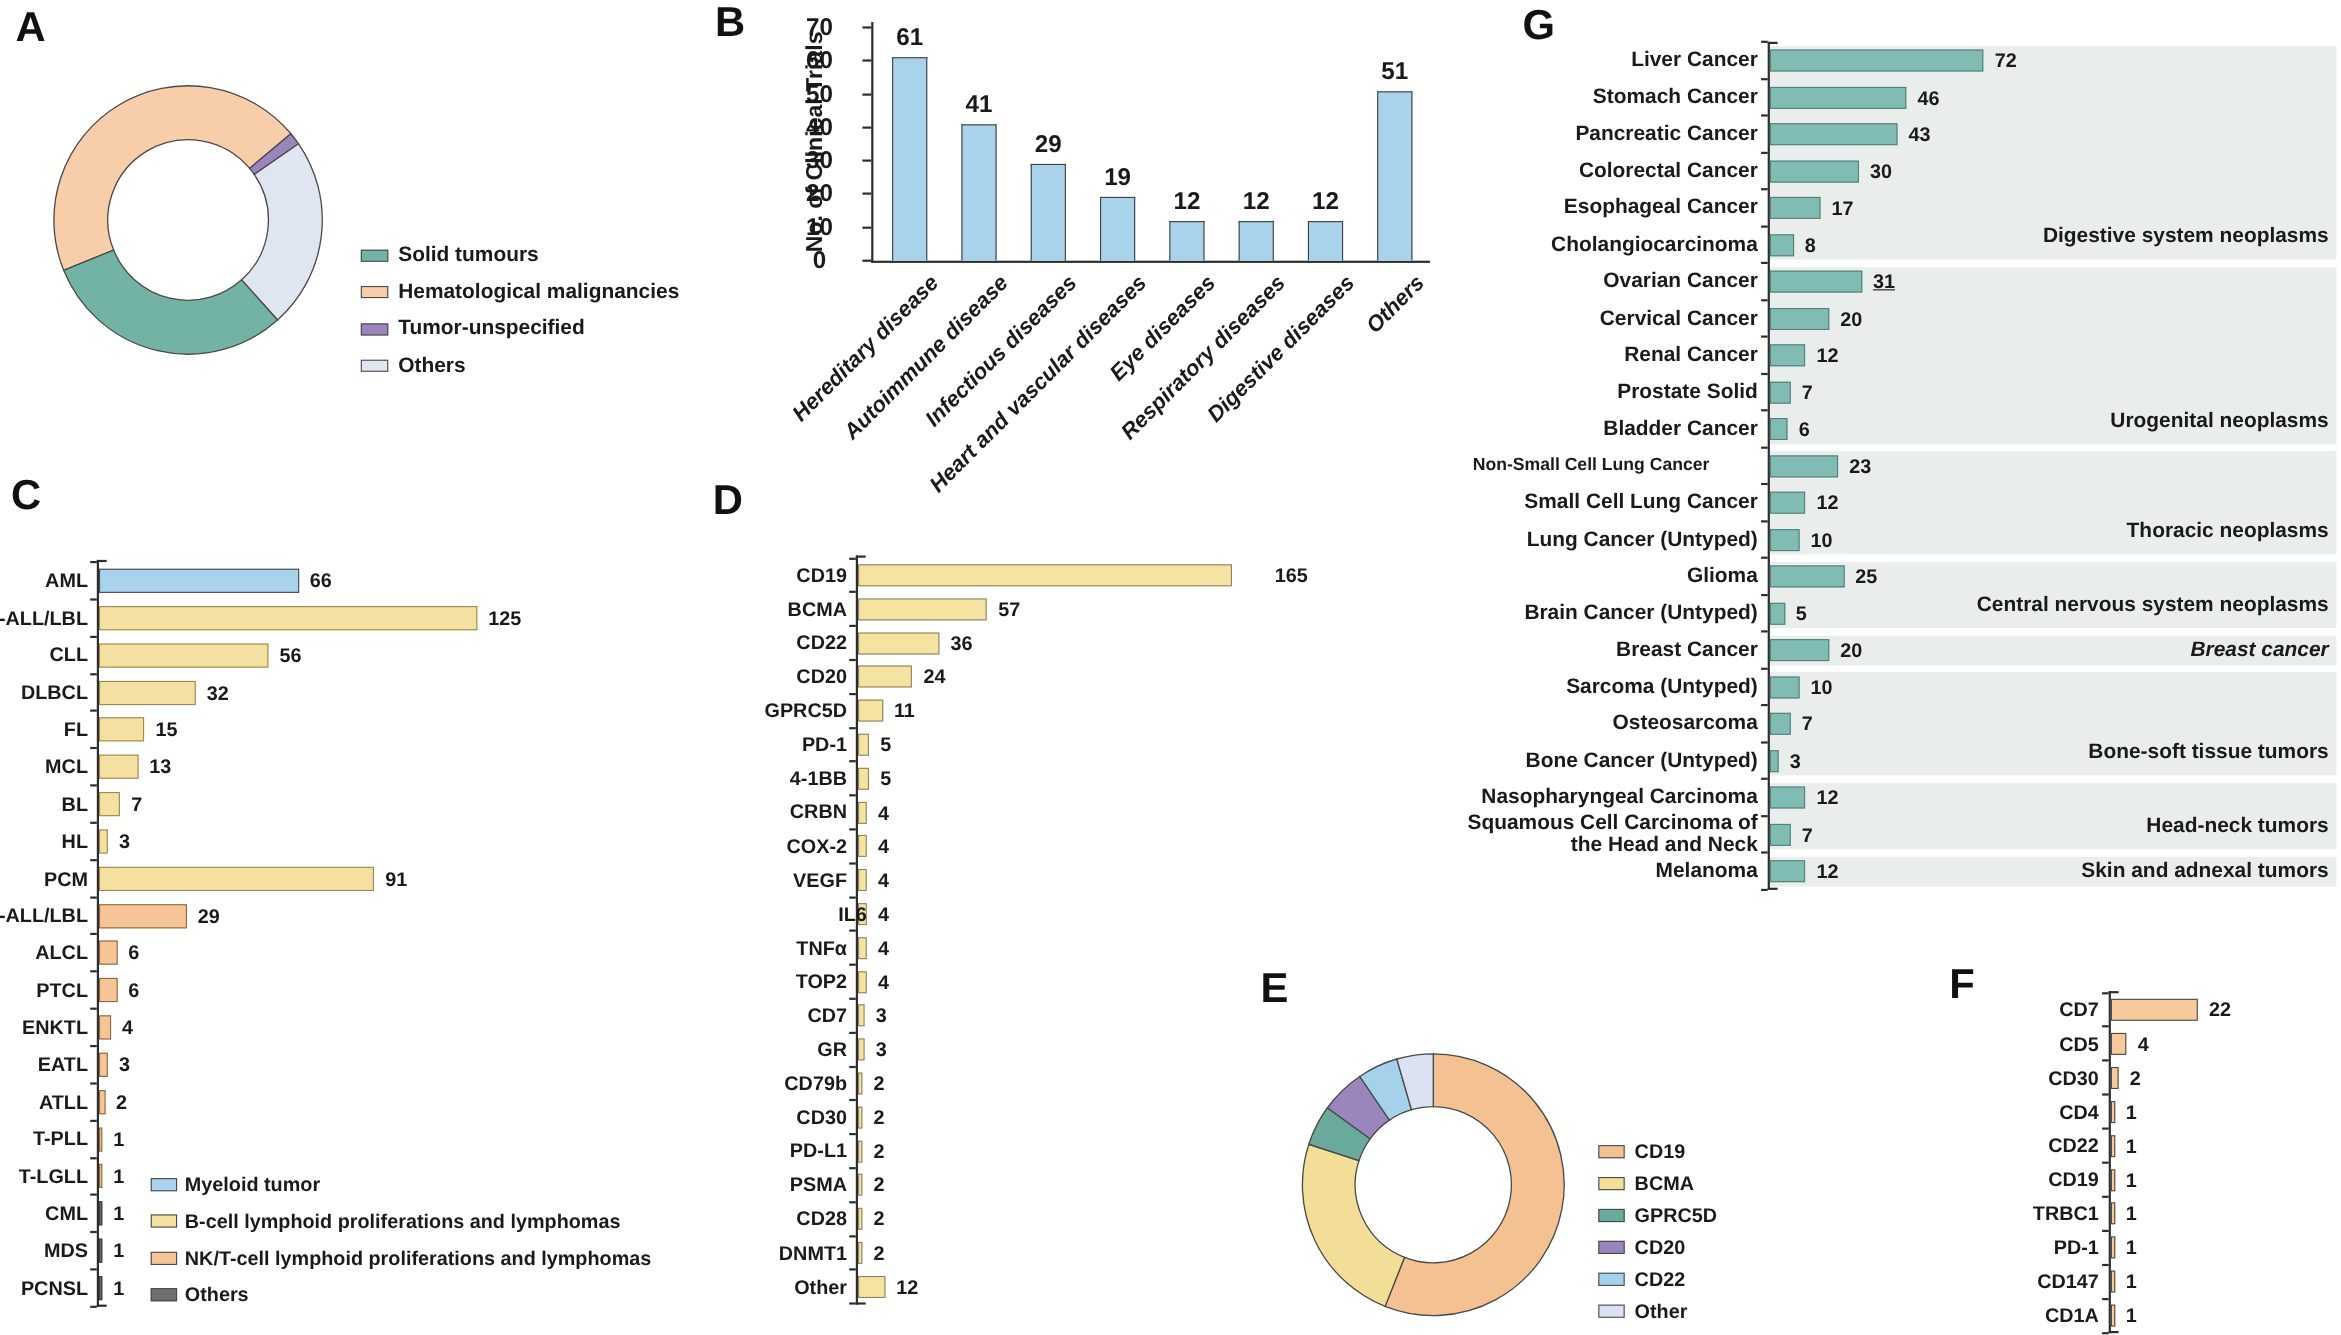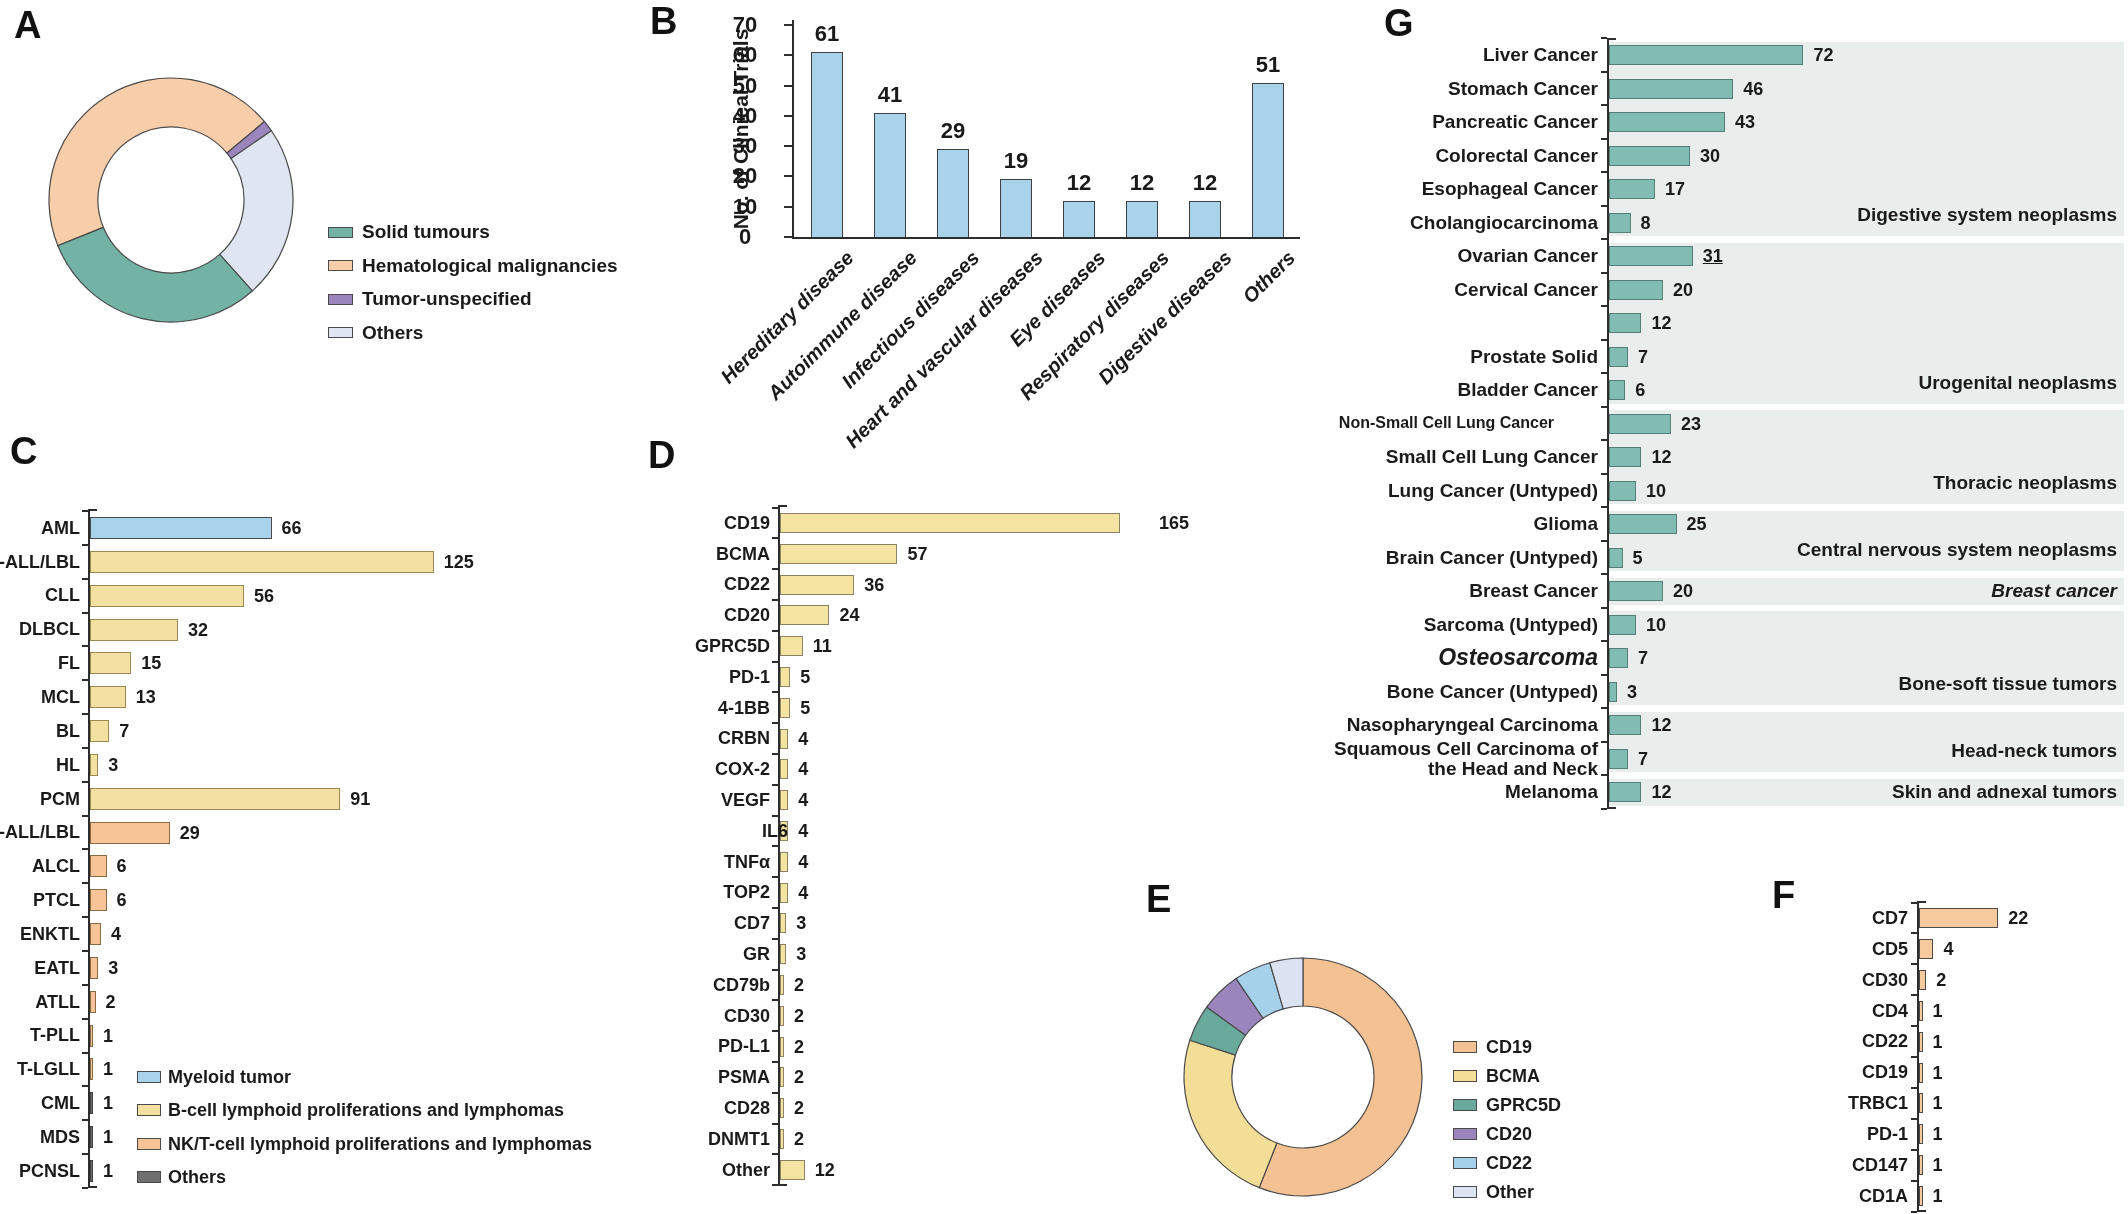--- a/index.html
+++ b/index.html
@@ -410,20 +410,21 @@
       <div class="abs" style="left: 1609px; top: 212.5px; width: 21.6px; height: 20px; background: rgb(128, 188, 180); border: 1.5px solid rgb(86, 127, 121);"></div>
       <div class="cat abs" style="left: 1238px; top: 202.5px; width: 360px; height: 40px; font-size: 19px;">Cholangiocarcinoma</div>
       <div class="val abs" style="left: 1640.6px; top: 210.5px; font-size: 18px;">8</div>
       <div class="abs" style="left: 1609px; top: 246px; width: 83.7px; height: 20px; background: rgb(128, 188, 180); border: 1.5px solid rgb(86, 127, 121);"></div>
       <div class="cat abs" style="left: 1238px; top: 236px; width: 360px; height: 40px; font-size: 19px;">Ovarian Cancer</div>
       <div class="val abs" style="left: 1702.7px; top: 244px; font-size: 18px; text-decoration: underline;">31</div>
       <div class="abs" style="left: 1609px; top: 279.5px; width: 54px; height: 20px; background: rgb(128, 188, 180); border: 1.5px solid rgb(86, 127, 121);"></div>
       <div class="cat abs" style="left: 1238px; top: 269.5px; width: 360px; height: 40px; font-size: 19px;">Cervical Cancer</div>
       <div class="val abs" style="left: 1673px; top: 277.5px; font-size: 18px;">20</div>
       <div class="abs" style="left: 1609px; top: 313px; width: 32.4px; height: 20px; background: rgb(128, 188, 180); border: 1.5px solid rgb(86, 127, 121);"></div>
+      <div class="cat abs" style="left: 1238px; top: 303px; width: 360px; height: 40px; font-size: 19px;">Renal Cancer</div>
       <div class="val abs" style="left: 1651.4px; top: 311px; font-size: 18px;">12</div>
       <div class="abs" style="left: 1609px; top: 346.5px; width: 18.9px; height: 20px; background: rgb(128, 188, 180); border: 1.5px solid rgb(86, 127, 121);"></div>
       <div class="cat abs" style="left: 1238px; top: 336.5px; width: 360px; height: 40px; font-size: 19px;">Prostate Solid</div>
       <div class="val abs" style="left: 1637.9px; top: 344.5px; font-size: 18px;">7</div>
       <div class="abs" style="left: 1609px; top: 380px; width: 16.2px; height: 20px; background: rgb(128, 188, 180); border: 1.5px solid rgb(86, 127, 121);"></div>
       <div class="cat abs" style="left: 1238px; top: 370px; width: 360px; height: 40px; font-size: 19px;">Bladder Cancer</div>
       <div class="val abs" style="left: 1635.2px; top: 378px; font-size: 18px;">6</div>
       <div class="abs" style="left: 1609px; top: 413.5px; width: 62.1px; height: 20px; background: rgb(128, 188, 180); border: 1.5px solid rgb(86, 127, 121);"></div>
       <div class="cat abs" style="left: 1194px; top: 403.5px; width: 360px; height: 40px; font-size: 16px;">Non-Small Cell Lung Cancer</div>
       <div class="val abs" style="left: 1681.1px; top: 411.5px; font-size: 18px;">23</div>
@@ -439,21 +440,21 @@
       <div class="abs" style="left: 1609px; top: 547.5px; width: 13.5px; height: 20px; background: rgb(128, 188, 180); border: 1.5px solid rgb(86, 127, 121);"></div>
       <div class="cat abs" style="left: 1238px; top: 537.5px; width: 360px; height: 40px; font-size: 19px;">Brain Cancer (Untyped)</div>
       <div class="val abs" style="left: 1632.5px; top: 545.5px; font-size: 18px;">5</div>
       <div class="abs" style="left: 1609px; top: 581px; width: 54px; height: 20px; background: rgb(128, 188, 180); border: 1.5px solid rgb(86, 127, 121);"></div>
       <div class="cat abs" style="left: 1238px; top: 571px; width: 360px; height: 40px; font-size: 19px;">Breast Cancer</div>
       <div class="val abs" style="left: 1673px; top: 579px; font-size: 18px;">20</div>
       <div class="abs" style="left: 1609px; top: 614.5px; width: 27px; height: 20px; background: rgb(128, 188, 180); border: 1.5px solid rgb(86, 127, 121);"></div>
       <div class="cat abs" style="left: 1238px; top: 604.5px; width: 360px; height: 40px; font-size: 19px;">Sarcoma (Untyped)</div>
       <div class="val abs" style="left: 1646px; top: 612.5px; font-size: 18px;">10</div>
       <div class="abs" style="left: 1609px; top: 648px; width: 18.9px; height: 20px; background: rgb(128, 188, 180); border: 1.5px solid rgb(86, 127, 121);"></div>
-      <div class="cat abs" style="left: 1238px; top: 638px; width: 360px; height: 40px; font-size: 23px; font-style: italic;">Osteosarcoma</div>
+      <div class="cat abs" style="left: 1238px; top: 638px; width: 360px; height: 40px; font-size: 19px;">Osteosarcoma</div>
       <div class="val abs" style="left: 1637.9px; top: 646px; font-size: 18px;">7</div>
       <div class="abs" style="left: 1609px; top: 681.5px; width: 8.1px; height: 20px; background: rgb(128, 188, 180); border: 1.5px solid rgb(86, 127, 121);"></div>
       <div class="cat abs" style="left: 1238px; top: 671.5px; width: 360px; height: 40px; font-size: 19px;">Bone Cancer (Untyped)</div>
       <div class="val abs" style="left: 1627.1px; top: 679.5px; font-size: 18px;">3</div>
       <div class="abs" style="left: 1609px; top: 715px; width: 32.4px; height: 20px; background: rgb(128, 188, 180); border: 1.5px solid rgb(86, 127, 121);"></div>
       <div class="cat abs" style="left: 1238px; top: 705px; width: 360px; height: 40px; font-size: 19px;">Nasopharyngeal Carcinoma</div>
       <div class="val abs" style="left: 1651.4px; top: 713px; font-size: 18px;">12</div>
       <div class="abs" style="left: 1609px; top: 748.5px; width: 18.9px; height: 20px; background: rgb(128, 188, 180); border: 1.5px solid rgb(86, 127, 121);"></div>
       <div class="cat abs" style="left: 1238px; top: 738.5px; width: 360px; height: 40px; font-size: 19px;">Squamous Cell Carcinoma of
 the Head and Neck</div>

